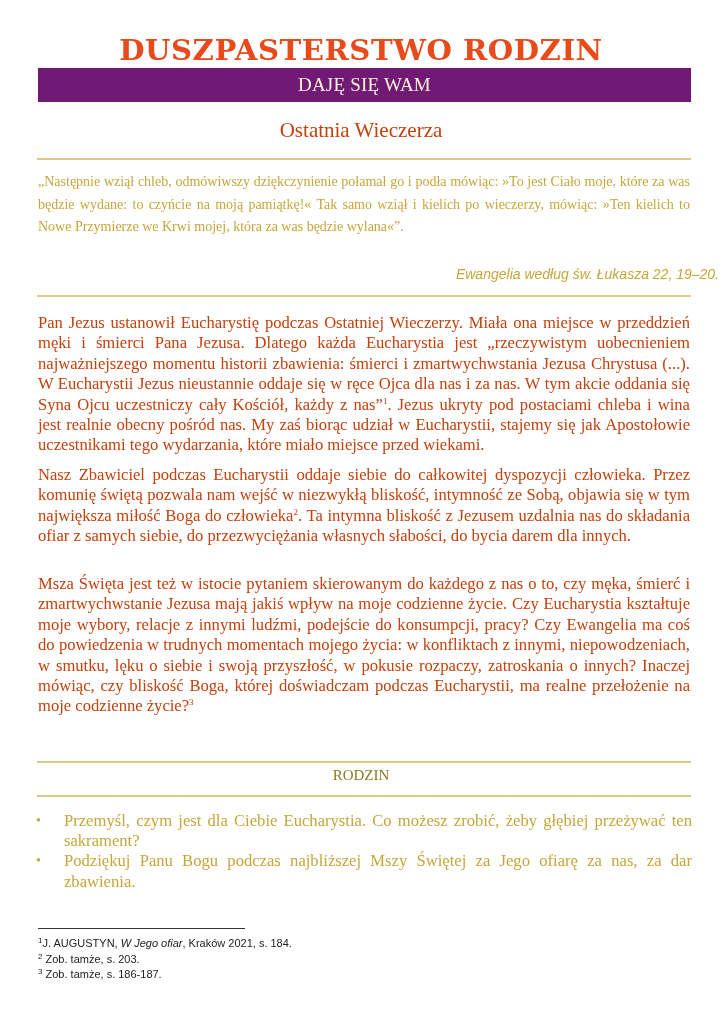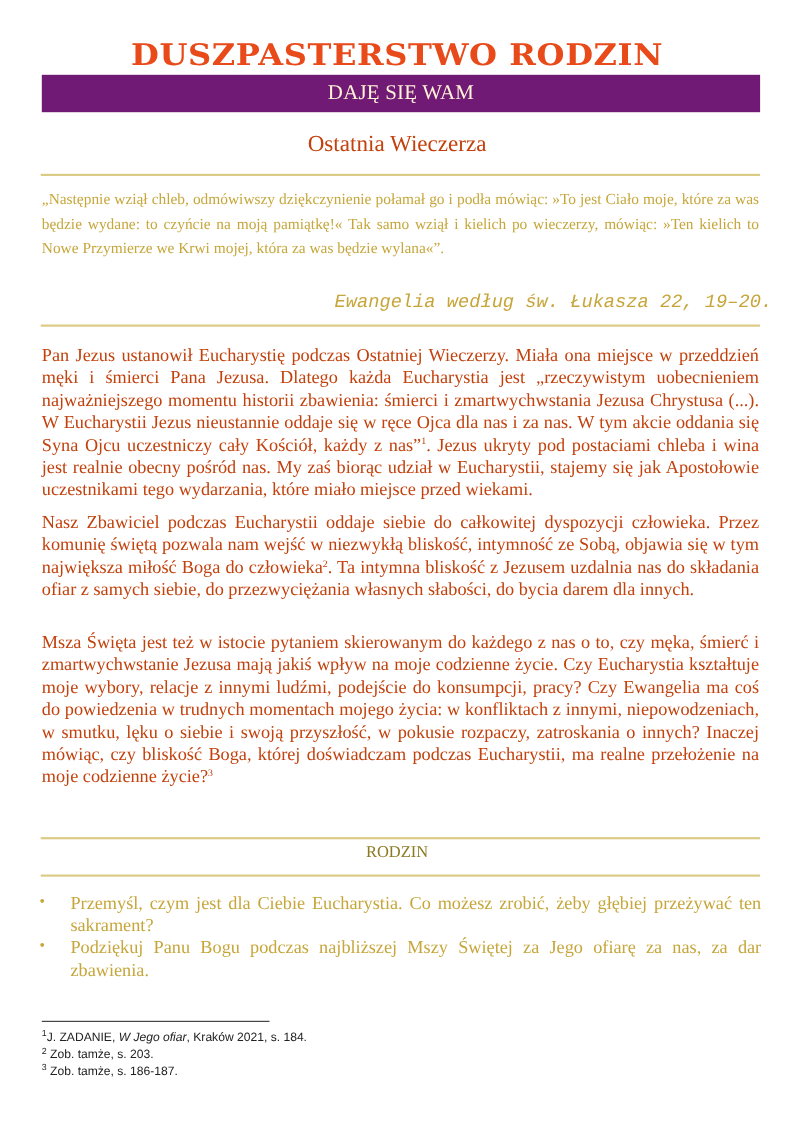--- a/index.html
+++ b/index.html
@@ -19,22 +19,22 @@
       position: absolute; left: 0; top: 118px; width: 722px; text-align: center;
       font-family: "Liberation Serif", serif; font-size: 21px; color: #c2410c;
     }
     .rule { position: absolute; left: 37px; width: 654px; height: 2px; background: #DCCB86; }
     .quote {
       position: absolute; left: 38px; top: 171px; width: 652px;
       font-family: "Liberation Serif", serif; font-size: 14px; line-height: 22.5px;
       color: #C6A63A; text-align: justify;
     }
     .source {
-      position: absolute; right: 51px; top: 266px; font-family: Liberation Mono, monospace;
-      font-style: italic; font-size: 17px; color: #C6A63A;
+      position: absolute; right: 34px; top: 266px; font-family: Liberation Sans, sans-serif;
+      font-style: italic; font-size: 14px; color: #C6A63A;
     }
     .body-text {
       position: absolute; left: 38px; width: 652px; font-family: "Liberation Serif", serif;
       font-size: 16.6px; line-height: 20.4px; color: #c2410c; text-align: justify; margin: 0;
     }
     .body-text sup { font-size: 9px; vertical-align: 6px; line-height: 0; }
     .task-title {
       position: absolute; left: 0; top: 767px; width: 722px; text-align: center;
       font-family: "Liberation Serif", serif; font-size: 15px; color: #8A7A22;
     }
@@ -73,17 +73,17 @@
   <div class="task-title">RODZIN</div>
   <div class="rule" style="top:795px;"></div>
 
   <ul class="tasks">
     <li><span class="bullet">•</span><span>Przemyśl, czym jest dla Ciebie Eucharystia. Co możesz zrobić, żeby głębiej przeżywać ten sakrament?</span></li>
     <li><span class="bullet">•</span><span>Podziękuj Panu Bogu podczas najbliższej Mszy Świętej za Jego ofiarę za nas, za dar zbawienia.</span></li>
   </ul>
 
   <div class="fn-rule"></div>
   <div class="footnotes">
-    <div><sup>1</sup><span>J. ZADANIE, </span><i>W Jego ofiar</i><span>, Kraków 2021, s. 184.</span></div>
+    <div><sup>1</sup><span>J. AUGUSTYN, </span><i>W Jego ofiar</i><span>, Kraków 2021, s. 184.</span></div>
     <div><sup>2</sup><span> Zob. tamże, s. 203.</span></div>
     <div><sup>3</sup><span> Zob. tamże, s. 186-187.</span></div>
   </div>
 </div>
 
 </body></html>

